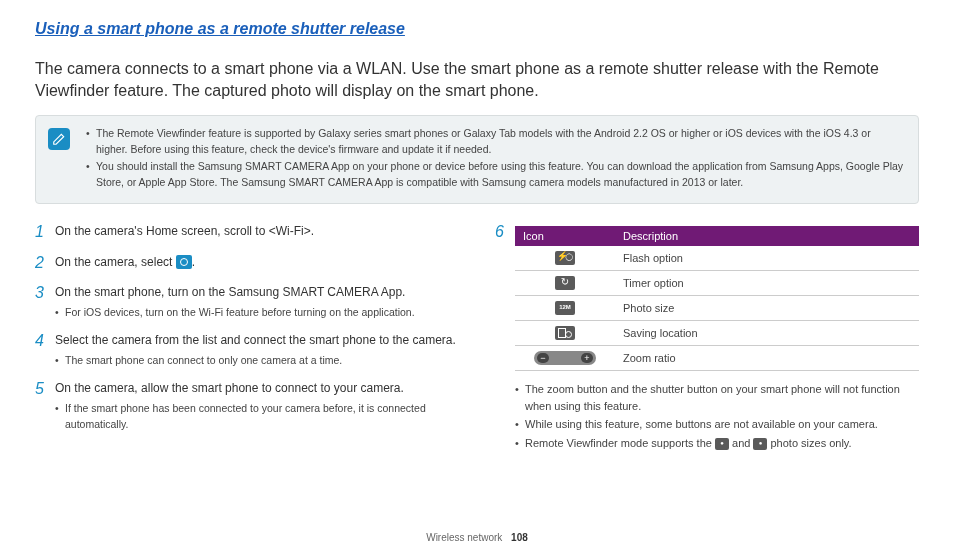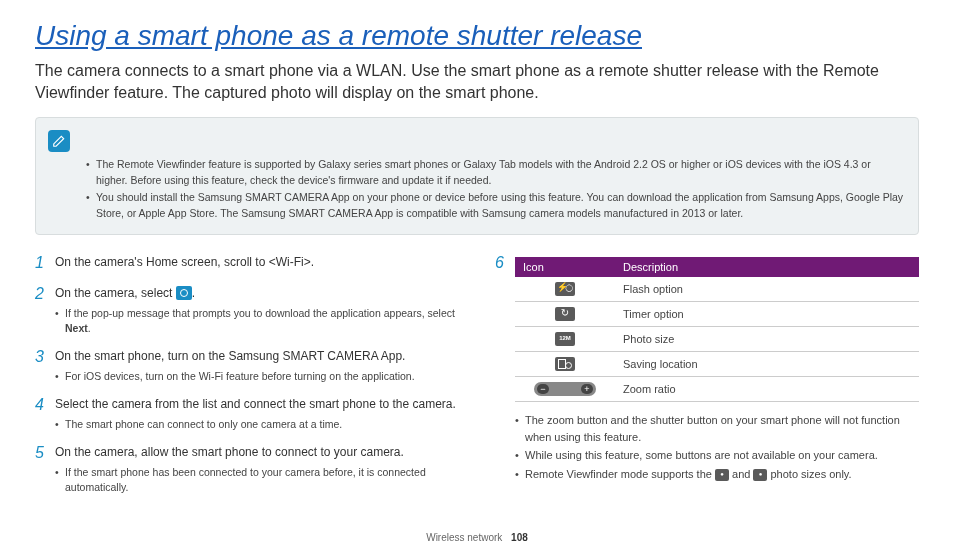--- a/index.html
+++ b/index.html
@@ -1,22 +1,22 @@
 <!DOCTYPE html>
 <html><head>
 <meta charset="utf-8">
 <style>
   * { box-sizing: border-box; margin: 0; padding: 0; }
   body { font-family: "Segoe UI", Arial, sans-serif; font-size: 11px; color: #333; background: #fff; width: 954px; height: 557px; padding: 20px 35px 0; position: relative; }
-  .title { color: #1a5fba; font-size: 28px; font-weight: normal; font-style: italic; text-decoration: underline; margin-bottom: 8px; }
+  .title { color: #1a5fba; font-size: 16px; font-weight: bold; font-style: italic; text-decoration: underline; margin-bottom: 20px; }
   .intro { font-size: 16px; color: #333; line-height: 1.4; margin-bottom: 12px; }
   .note-box { background: #eef2f3; border: 1px solid #d8ddde; border-radius: 4px; padding: 10px 14px 10px 50px; position: relative; margin-bottom: 18px; }
   .note-icon { position: absolute; left: 12px; top: 12px; width: 22px; height: 22px; background: #1a8dc4; border-radius: 4px; display: flex; align-items: center; justify-content: center; }
   .note-icon svg { width: 14px; height: 14px; }
-  .note-list { list-style: none; margin-top: 29px; }
+  .note-list { list-style: none; }
   .note-list li { position: relative; padding-left: 10px; font-size: 10.5px; line-height: 1.5; color: #444; margin-bottom: 2px; }
   .note-list li::before { content: "•"; position: absolute; left: 0; top: 0; }
   .columns { display: flex; gap: 36px; }
   .col { flex: 1; }
   .step { display: flex; margin-bottom: 10px; }
   .step-num { color: #1a8dc4; font-size: 16px; font-style: italic; width: 20px; flex-shrink: 0; line-height: 1.3; }
   .step-body { flex: 1; }
   .step-text { font-size: 12px; line-height: 1.5; color: #333; }
   .step-text b { font-weight: normal; }
   .sub-list { list-style: none; margin-top: 4px; }
@@ -70,23 +70,20 @@
     <div class="step">
       <div class="step-num">1</div>
       <div class="step-body">
         <div class="step-text"><span>On the camera's Home screen, scroll to </span><b>&lt;Wi-Fi&gt;</b><span>.</span></div>
       </div>
     </div>
     <div class="step">
       <div class="step-num">2</div>
       <div class="step-body">
         <div class="step-text"><span>On the camera, select </span><span class="inline-icon"></span><span>.</span></div>
-        <ul class="sub-list">
-            <li><span>If the pop-up message that prompts you to download the application appears, select </span><b>Next</b><span>.</span></li>
-          </ul>
       </div>
     </div>
     <div class="step">
       <div class="step-num">3</div>
       <div class="step-body">
         <div class="step-text">On the smart phone, turn on the Samsung SMART CAMERA App.</div>
         <ul class="sub-list">
             <li>For iOS devices, turn on the Wi-Fi feature before turning on the application.</li>
           </ul>
       </div>

